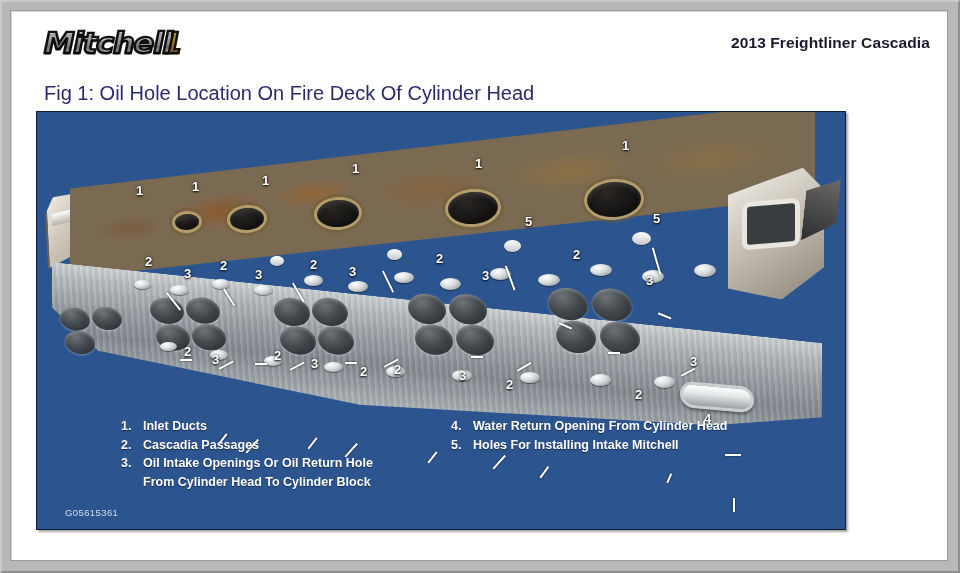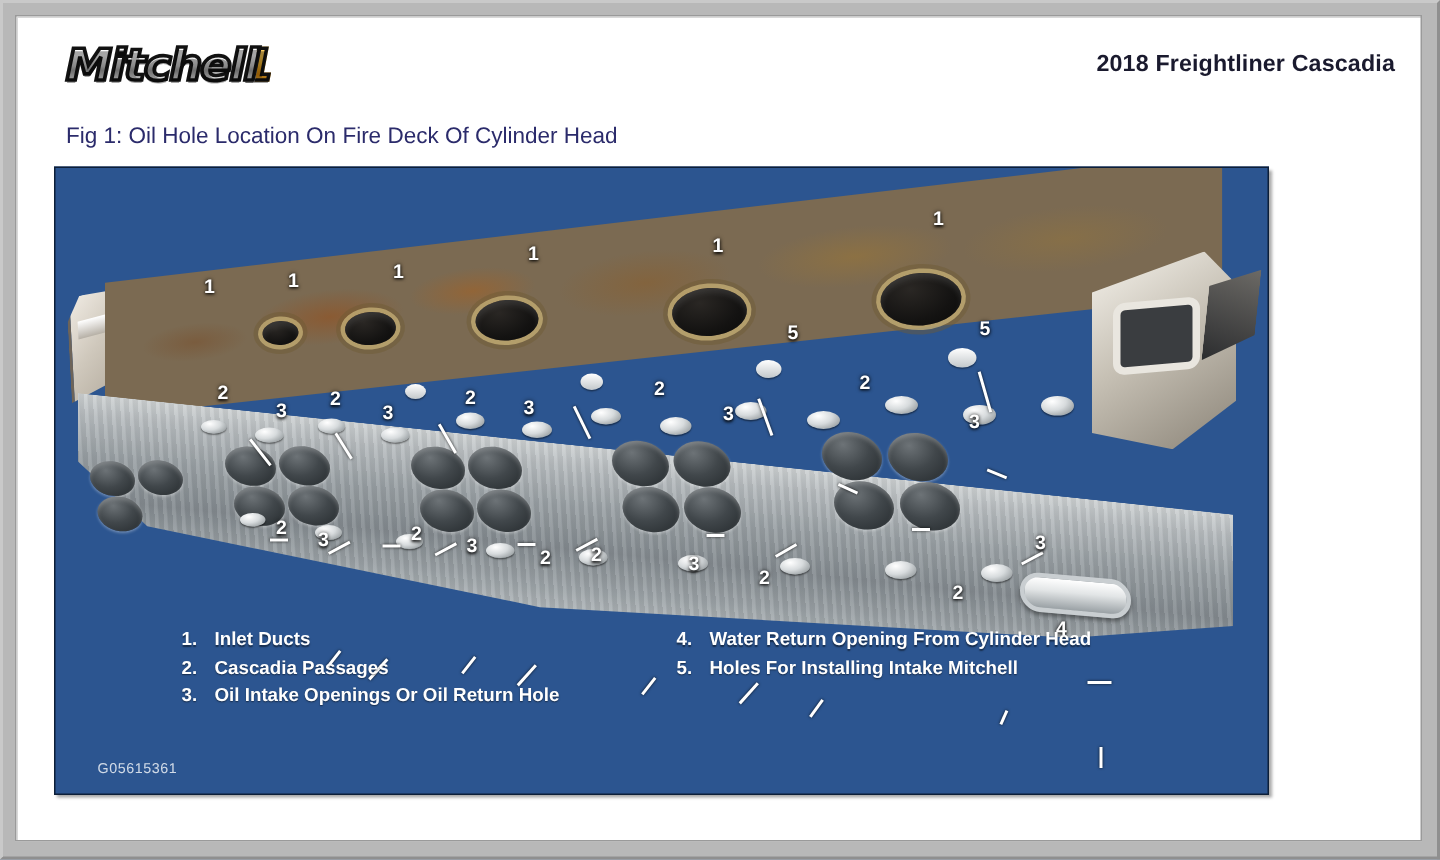--- a/index.html
+++ b/index.html
@@ -103,21 +103,21 @@
     font-weight: bold;
     color: #1a1a2e;
     letter-spacing: .1px;
     white-space: nowrap;
   }
 
   #figure-caption {
     position: absolute;
     left: 25px;
     top: 71px;
-    font-size: 15px;
+    font-size: 20px;
     color: #2b2b6b;
     white-space: nowrap;
   }
 
   
   #figure-panel {
     position: absolute;
     left: 25px;
     top: 100px;
     width: 810px;
@@ -385,21 +385,21 @@
 <div id="app-window">
   <div id="document-page">
 
     <div id="doc-header">
 
       <div id="brand-logo">
         <span class="logo-word">Mitchell</span>
         <span class="logo-one">1</span>
       </div>
 
-      <div id="vehicle-title">2018 Freightliner Cascadia</div>
+      <div id="vehicle-title">2013 Freightliner Cascadia</div>
 
       <div id="figure-caption">Fig 1: Oil Hole Location On Fire Deck Of Cylinder Head</div>
     </div>
 
     <div id="figure-panel">
 
       <div id="photo-stage">
 
         <div class="head-body">
 
@@ -553,20 +553,21 @@
             <span class="legend-text">Inlet Ducts</span>
           </div>
           <div class="legend-item">
             <span class="legend-num">2.</span>
             <span class="legend-text">Cascadia Passages</span>
           </div>
           <div class="legend-item">
             <span class="legend-num">3.</span>
             <span class="legend-text">Oil Intake Openings  Or Oil Return Hole</span>
           </div>
+          <div class="legend-cont">From Cylinder Head  To Cylinder Block</div>
         </div>
 
         <div id="legend-col-right">
           <div class="legend-item">
             <span class="legend-num">4.</span>
             <span class="legend-text">Water Return Opening  From Cylinder Head</span>
           </div>
           <div class="legend-item">
             <span class="legend-num">5.</span>
             <span class="legend-text">Holes For Installing Intake Mitchell</span>

